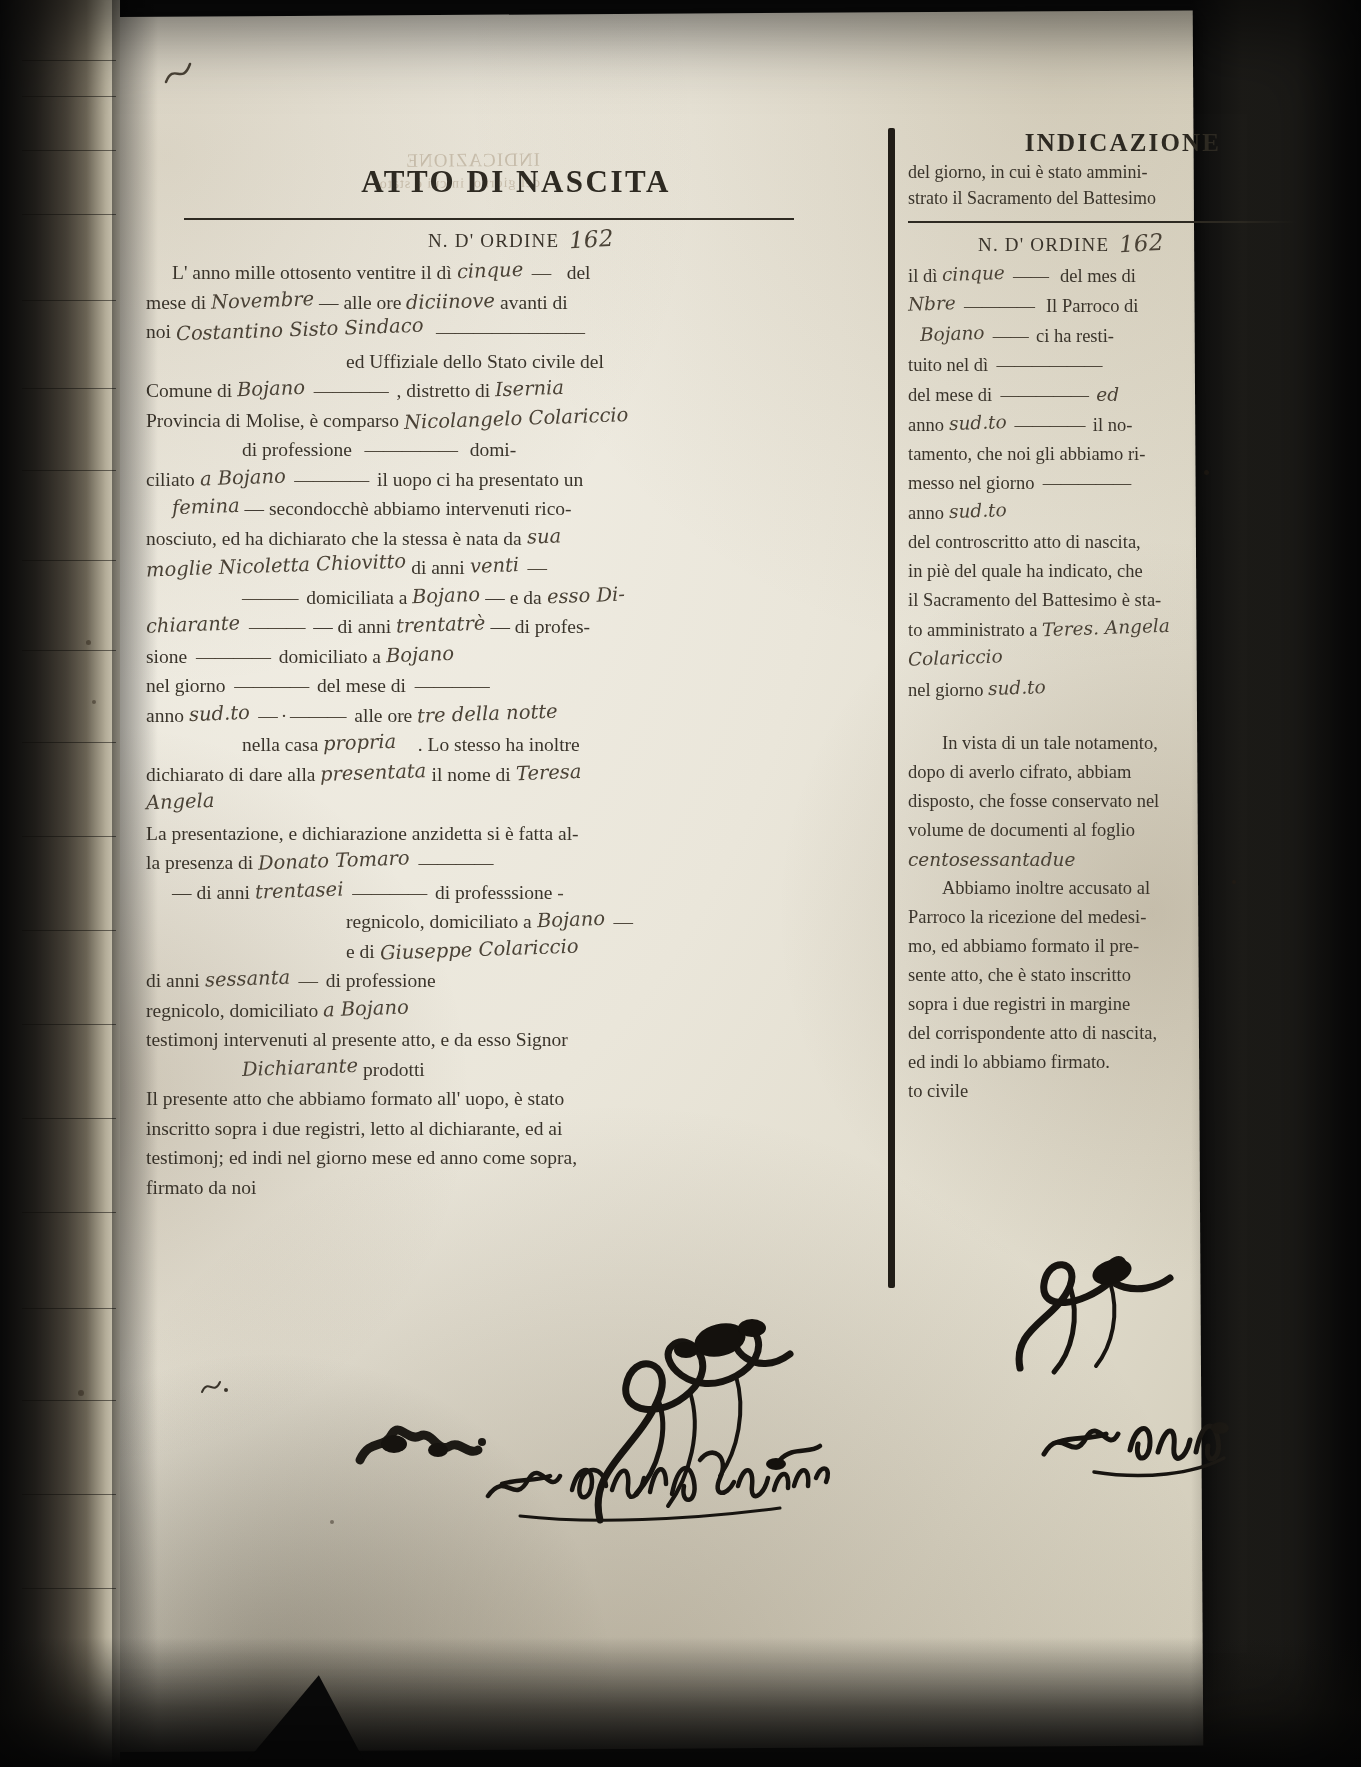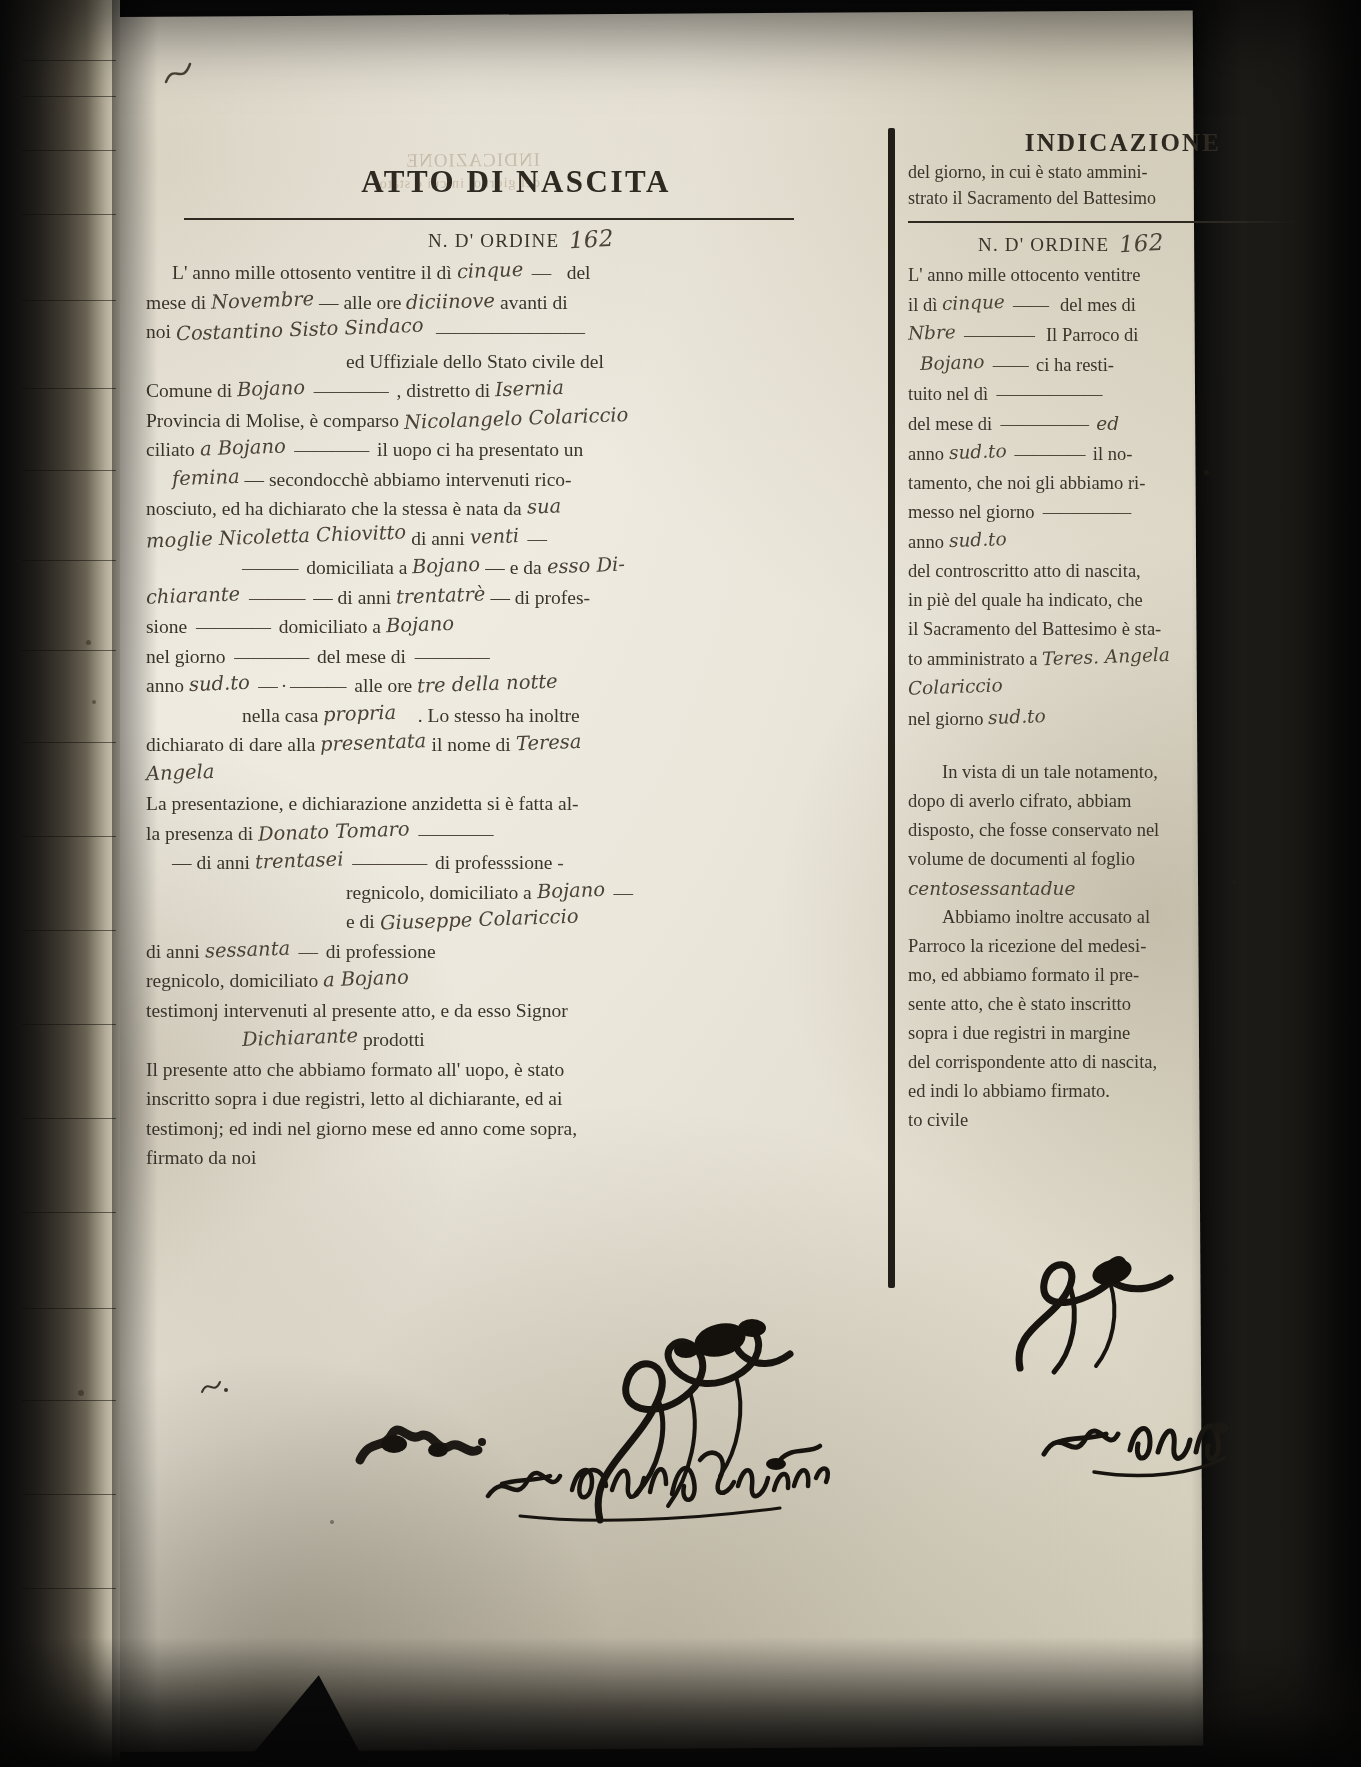--- a/index.html
+++ b/index.html
@@ -328,20 +328,25 @@
           <span class="dash">&nbsp;————&nbsp;</span>
           <span>, distretto di</span>
           <span class="hw tilt">Isernia</span>
         </span>
 
         <span class="ln">
           <span>Provincia di Molise, è comparso</span>
           <span class="hw tilt">Nicolangelo Colariccio</span>
         </span>
 
+        <span class="ln indent2">
+          <span>di professione</span>
+          <span class="dash">&nbsp;&nbsp;—————&nbsp;&nbsp;</span>
+          <span>domi-</span>
+        </span>
 
         <span class="ln">
           <span>ciliato</span>
           <span class="hw tilt">a Bojano</span>
           <span class="dash">&nbsp;————&nbsp;</span>
           <span>il uopo ci ha presentato un</span>
         </span>
 
         <span class="ln indent">
           <span class="hw tilt">femina</span>
@@ -488,23 +493,20 @@
       <div class="ind-sub">strato il Sacramento del Battesimo</div>
 
       <div id="rule-right"></div>
 
       <div class="order-line right">
         <span>N. D' ORDINE</span>
         <span class="hand order-num">162</span>
       </div>
 
       <div>
-        <span class="rln">
-          <span>L' anno mille ottocento ventitre</span>
-        </span>
         <span class="rln">
           <span>il dì</span>
           <span class="hw tilt">cinque</span>
           <span class="dash">&nbsp;——&nbsp;&nbsp;</span>
           <span>del mes di</span>
         </span>
         <span class="rln">
           <span class="hw tilt">Nbre</span>
           <span class="dash">&nbsp;————&nbsp;&nbsp;</span>
           <span>Il Parroco di</span>

